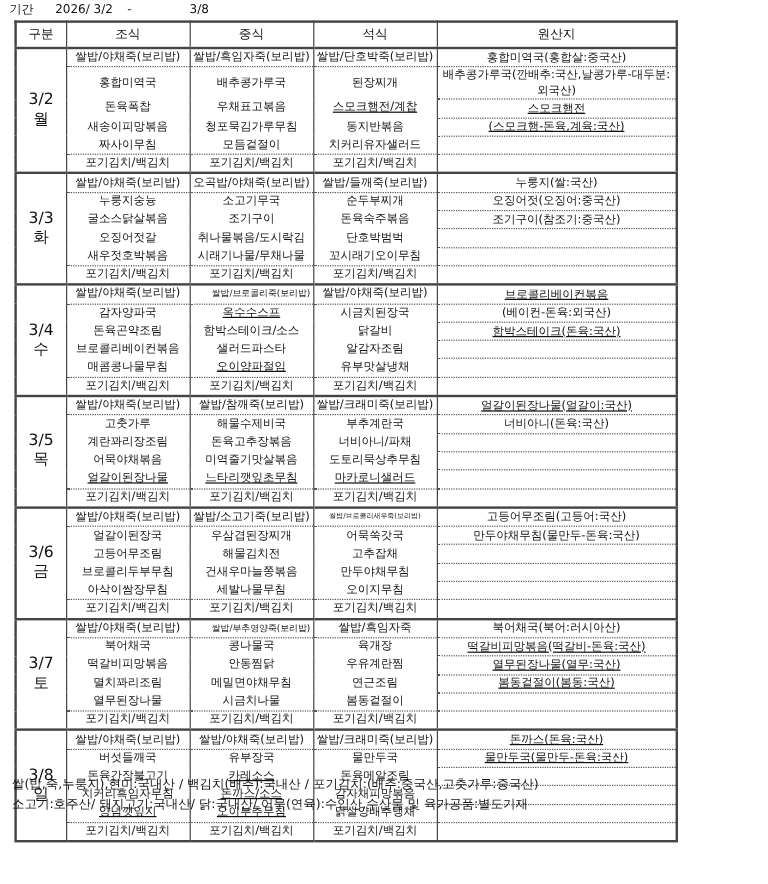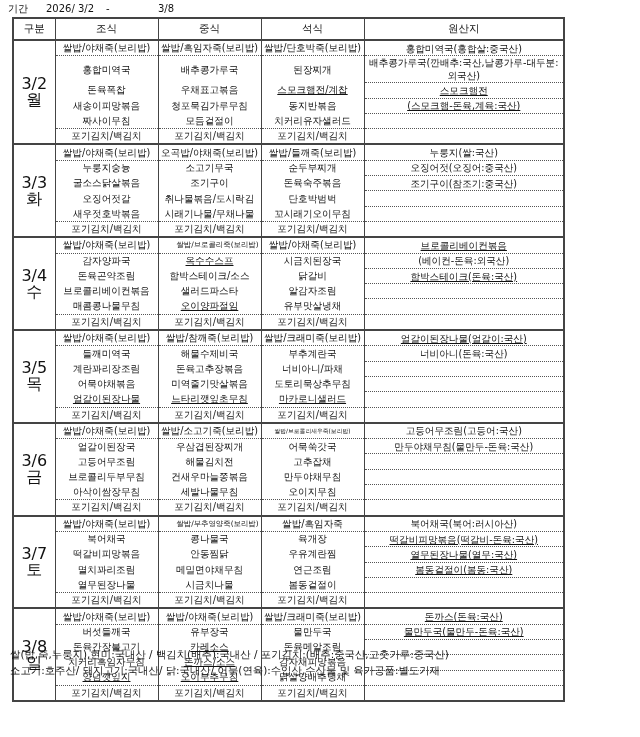--- a/index.html
+++ b/index.html
@@ -35,21 +35,21 @@
     height: 20px; font-weight: normal; font-size: 10.5px;
     border: 1px solid #444; border-bottom: 2px solid #444;
     text-align: center; padding: 0;
   }
   table.menu td {
     border-left: 1px solid #444; border-right: 1px solid #444;
     padding: 0; text-align: center; vertical-align: middle;
     height: 14.3px; line-height: 14px; white-space: nowrap; overflow: hidden;
   }
   table.menu td.day {
-    font-size: 16px; line-height: 16px;
+    font-size: 13px; line-height: 16px;
     border-bottom: 2px solid #444;
   }
   table.menu tr.r-first td.meal { border-bottom: 1px dotted #555; }
   table.menu tr.r-last td.meal { border-top: 1px dotted #555; border-bottom: 2px solid #444; }
   table.menu tr.r-last td.origin { border-bottom: 2px solid #444; }
   table.menu td.origin { border-bottom: 1px dotted #555; white-space: normal; line-height: 13px; }
   table.menu td.meal.small { font-size: 7.4px; padding-left: 16px; }
   table.menu td.meal.tiny { font-size: 5.8px; }
   .u { text-decoration: underline; }
 
@@ -211,21 +211,21 @@
         <td class="day" rowspan="6">
           <div>3/5</div>
           <div>목</div>
         </td>
         <td class="meal "><span class="">쌀밥/야채죽(보리밥)</span></td>
         <td class="meal "><span class="">쌀밥/참깨죽(보리밥)</span></td>
         <td class="meal "><span class="">쌀밥/크래미죽(보리밥)</span></td>
         <td class="origin"><span class="u">얼갈이된장나물(얼갈이:국산)</span></td>
       </tr>
       <tr class="">
-        <td class="meal "><span class="">들깨미역국</span></td>
+        <td class="meal "><span class="">고춧가루</span></td>
         <td class="meal "><span class="">해물수제비국</span></td>
         <td class="meal "><span class="">부추계란국</span></td>
         <td class="origin"><span class="">너비아니(돈육:국산)</span></td>
       </tr>
       <tr class="">
         <td class="meal "><span class="">계란꽈리장조림</span></td>
         <td class="meal "><span class="">돈육고추장볶음</span></td>
         <td class="meal "><span class="">너비아니/파채</span></td>
         <td class="origin"><span class=""></span></td>
       </tr>

